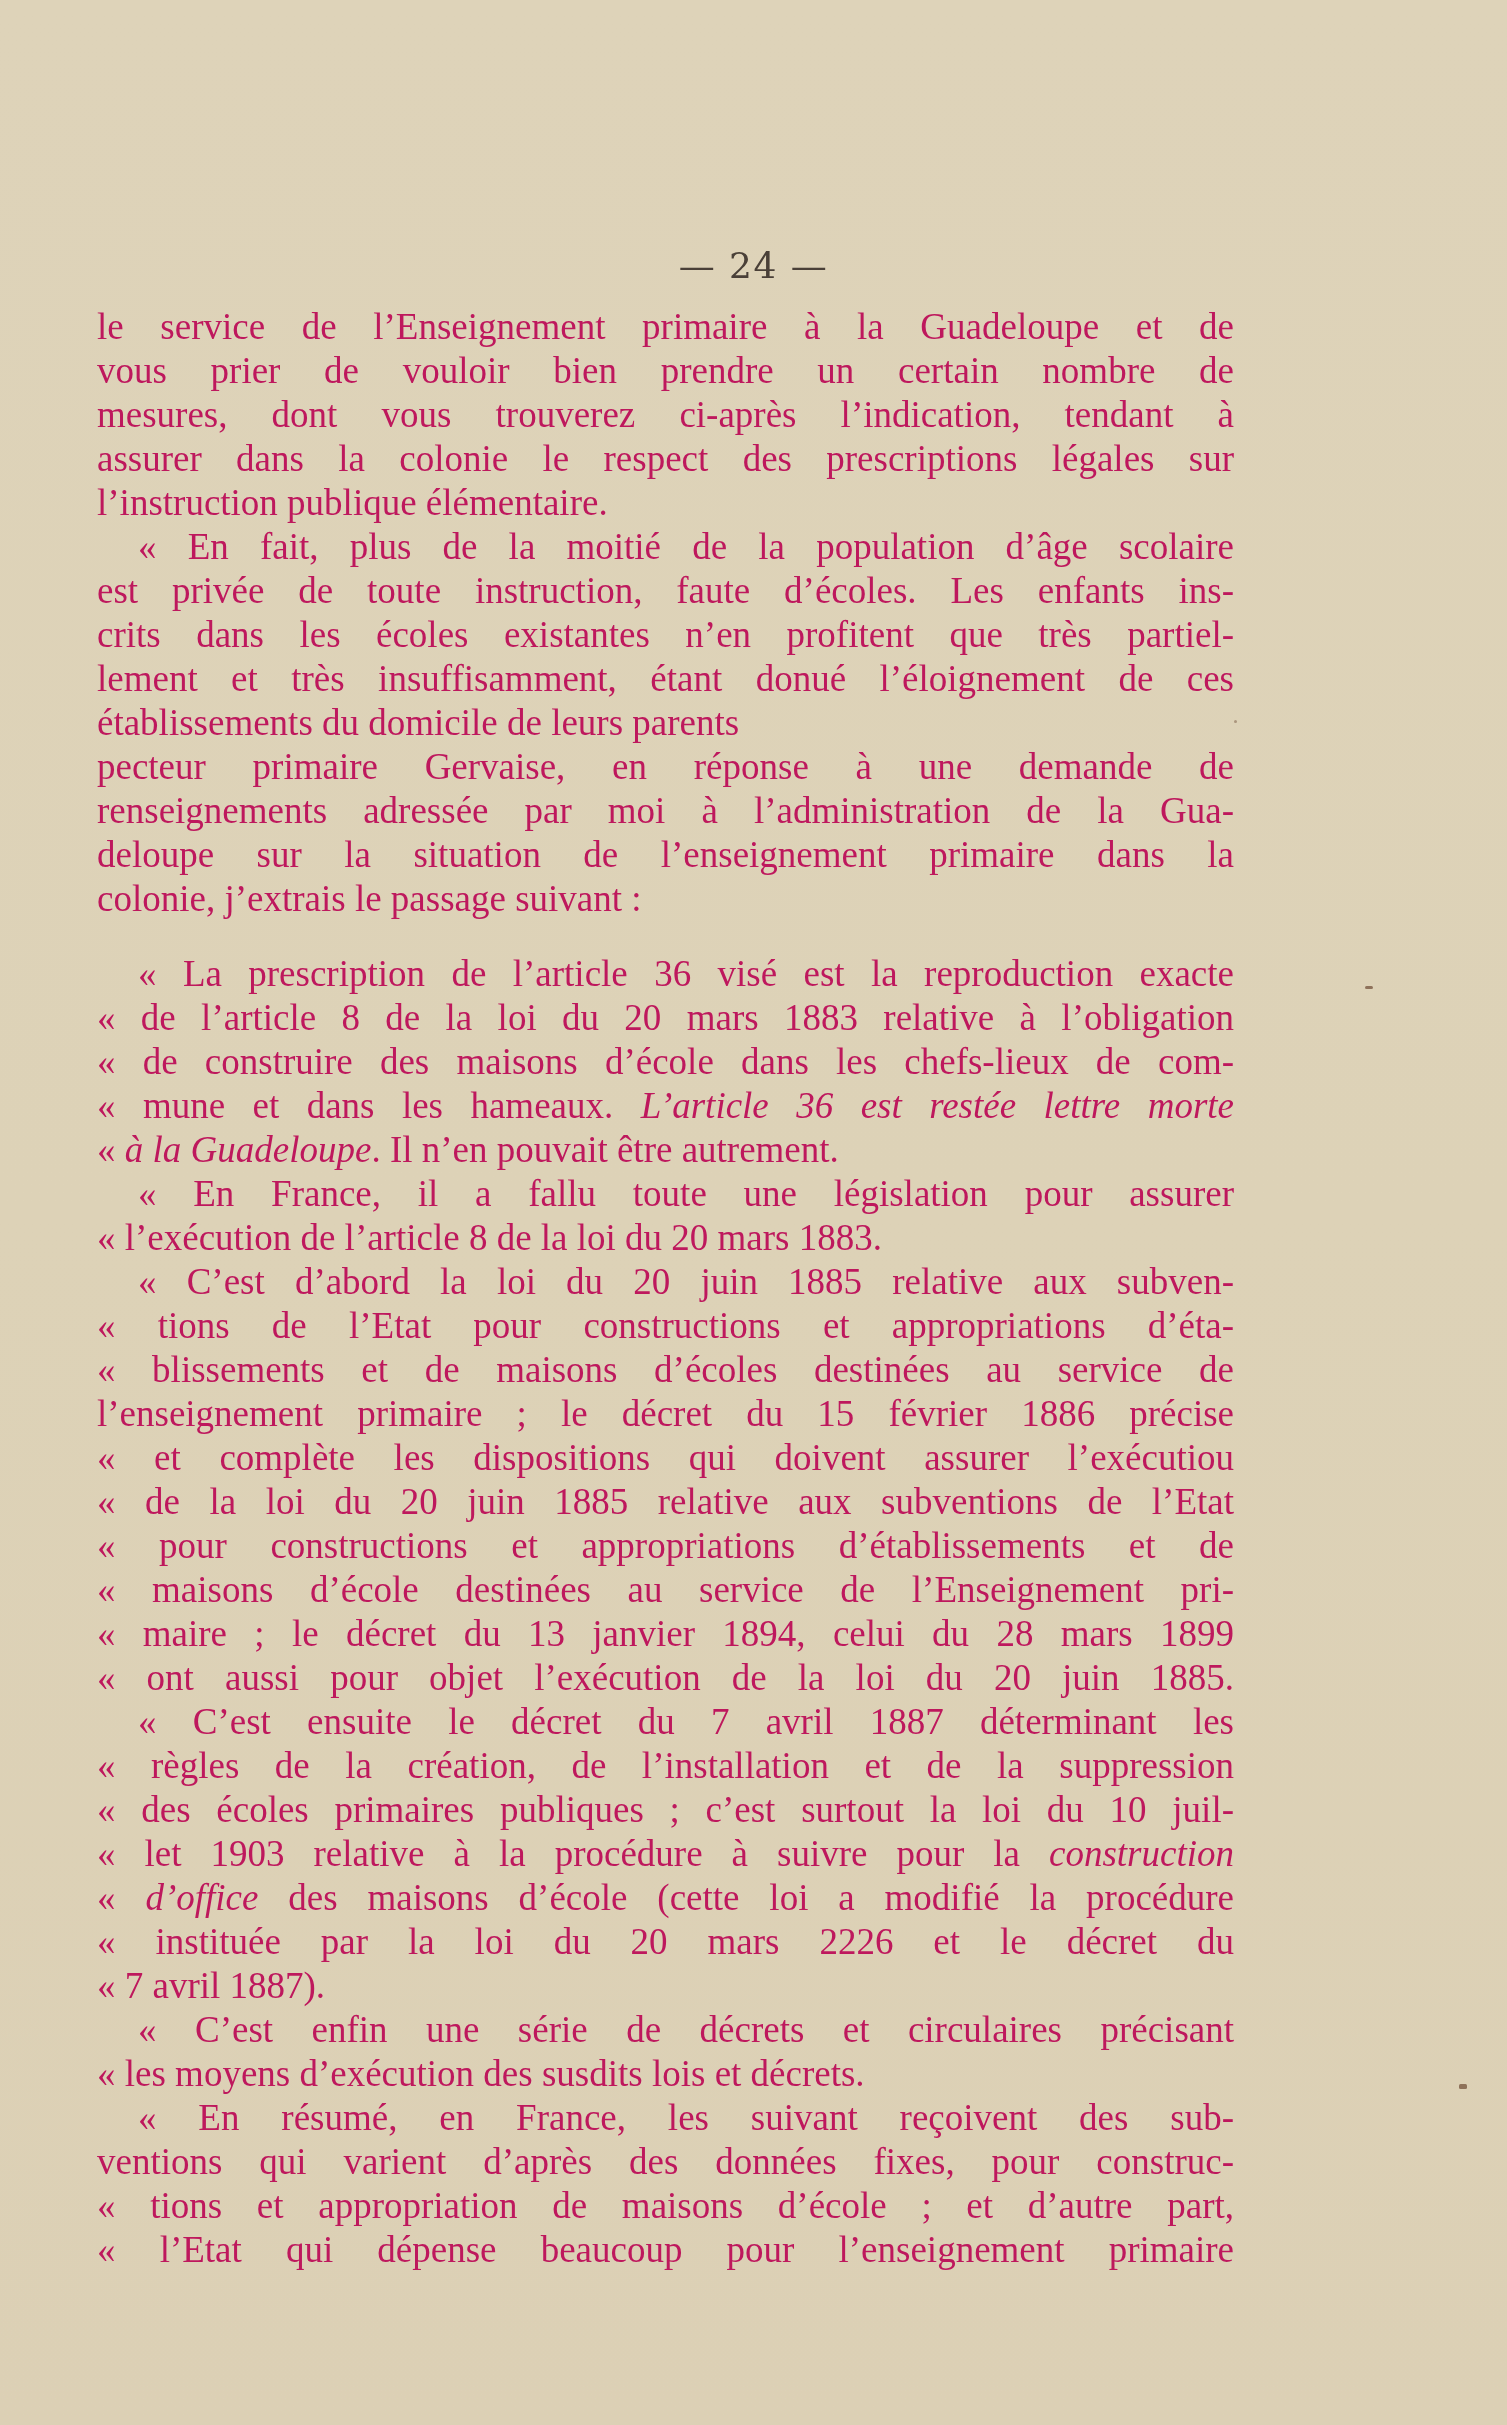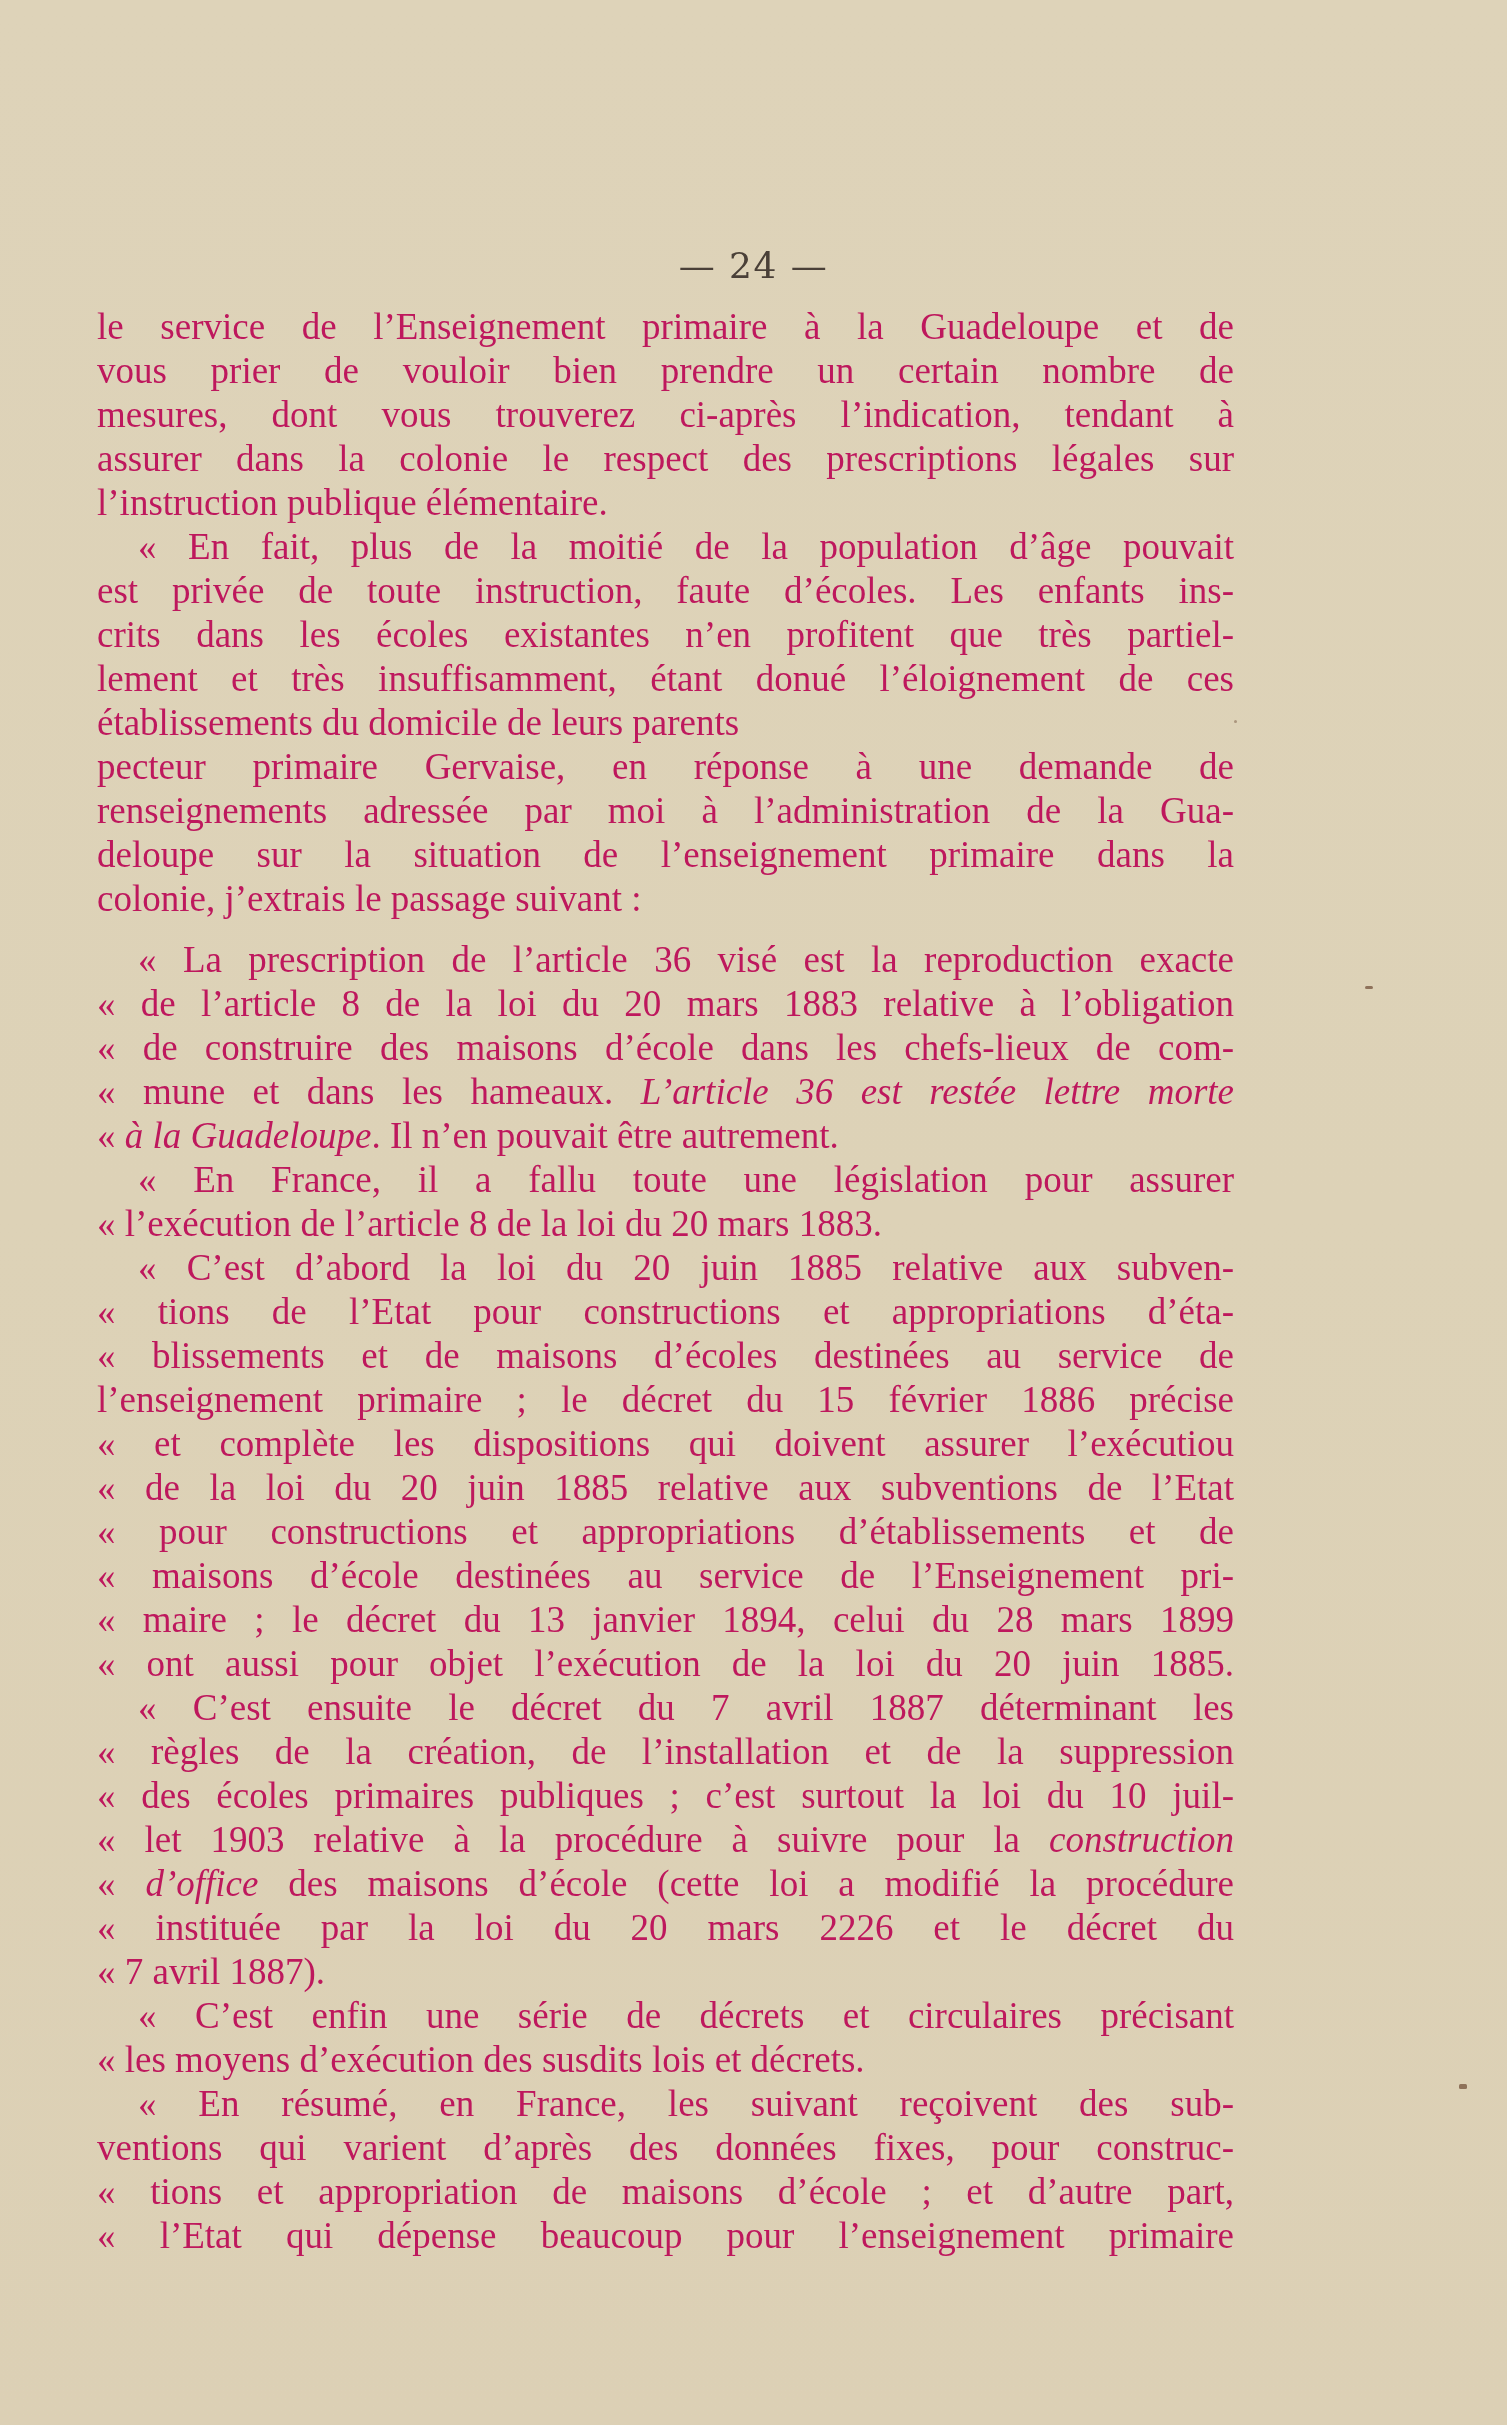--- a/index.html
+++ b/index.html
@@ -49,21 +49,21 @@
     height: 44px;
     overflow: visible;
   }
   .line.last {
     text-align-last: left;
   }
   .line.indent {
     padding-left: 41px;
   }
   .line.gap {
-    margin-top: 17px;
+    margin-top: 31px;
   }
   .it {
     font-style: italic;
   }
   .speck {
     position: absolute;
     background: #7a5a44;
     border-radius: 1.5px;
     opacity: 0.8;
   }
@@ -74,21 +74,21 @@
 <div class="page">
   <div class="page-number">— 24 —</div>
 
   <div class="text-block">
     <span class="line"><span>le service  de l’Enseignement  primaire à la Guadeloupe et  de</span></span>
     <span class="line"><span>vous prier de vouloir bien prendre un  certain nombre  de</span></span>
     <span class="line"><span>mesures, dont vous trouverez ci-après l’indication,  tendant à</span></span>
     <span class="line"><span>assurer dans la colonie le respect des prescriptions légales sur</span></span>
     <span class="line last"><span>l’instruction publique élémentaire.</span></span>
 
-    <span class="line indent"><span>« En fait, plus de la moitié de la population d’âge  pouvait</span></span>
+    <span class="line indent"><span>« En fait, plus de la moitié de la population d’âge  scolaire</span></span>
     <span class="line"><span>est privée de toute instruction, faute d’écoles. Les enfants ins-</span></span>
     <span class="line"><span>crits dans les écoles existantes n’en  profitent que  très partiel-</span></span>
     <span class="line"><span>lement et très insuffisamment, étant donué l’éloignement de ces</span></span>
     <span class="line last"><span>établissements du domicile de leurs parents</span></span>
 
     <span class="line"><span>pecteur primaire Gervaise, en réponse  à une demande de</span></span>
     <span class="line"><span>renseignements adressée par moi à l’administration de la Gua-</span></span>
     <span class="line"><span>deloupe sur la  situation de l’enseignement primaire dans  la</span></span>
     <span class="line last"><span>colonie, j’extrais le passage suivant :</span></span>
 

